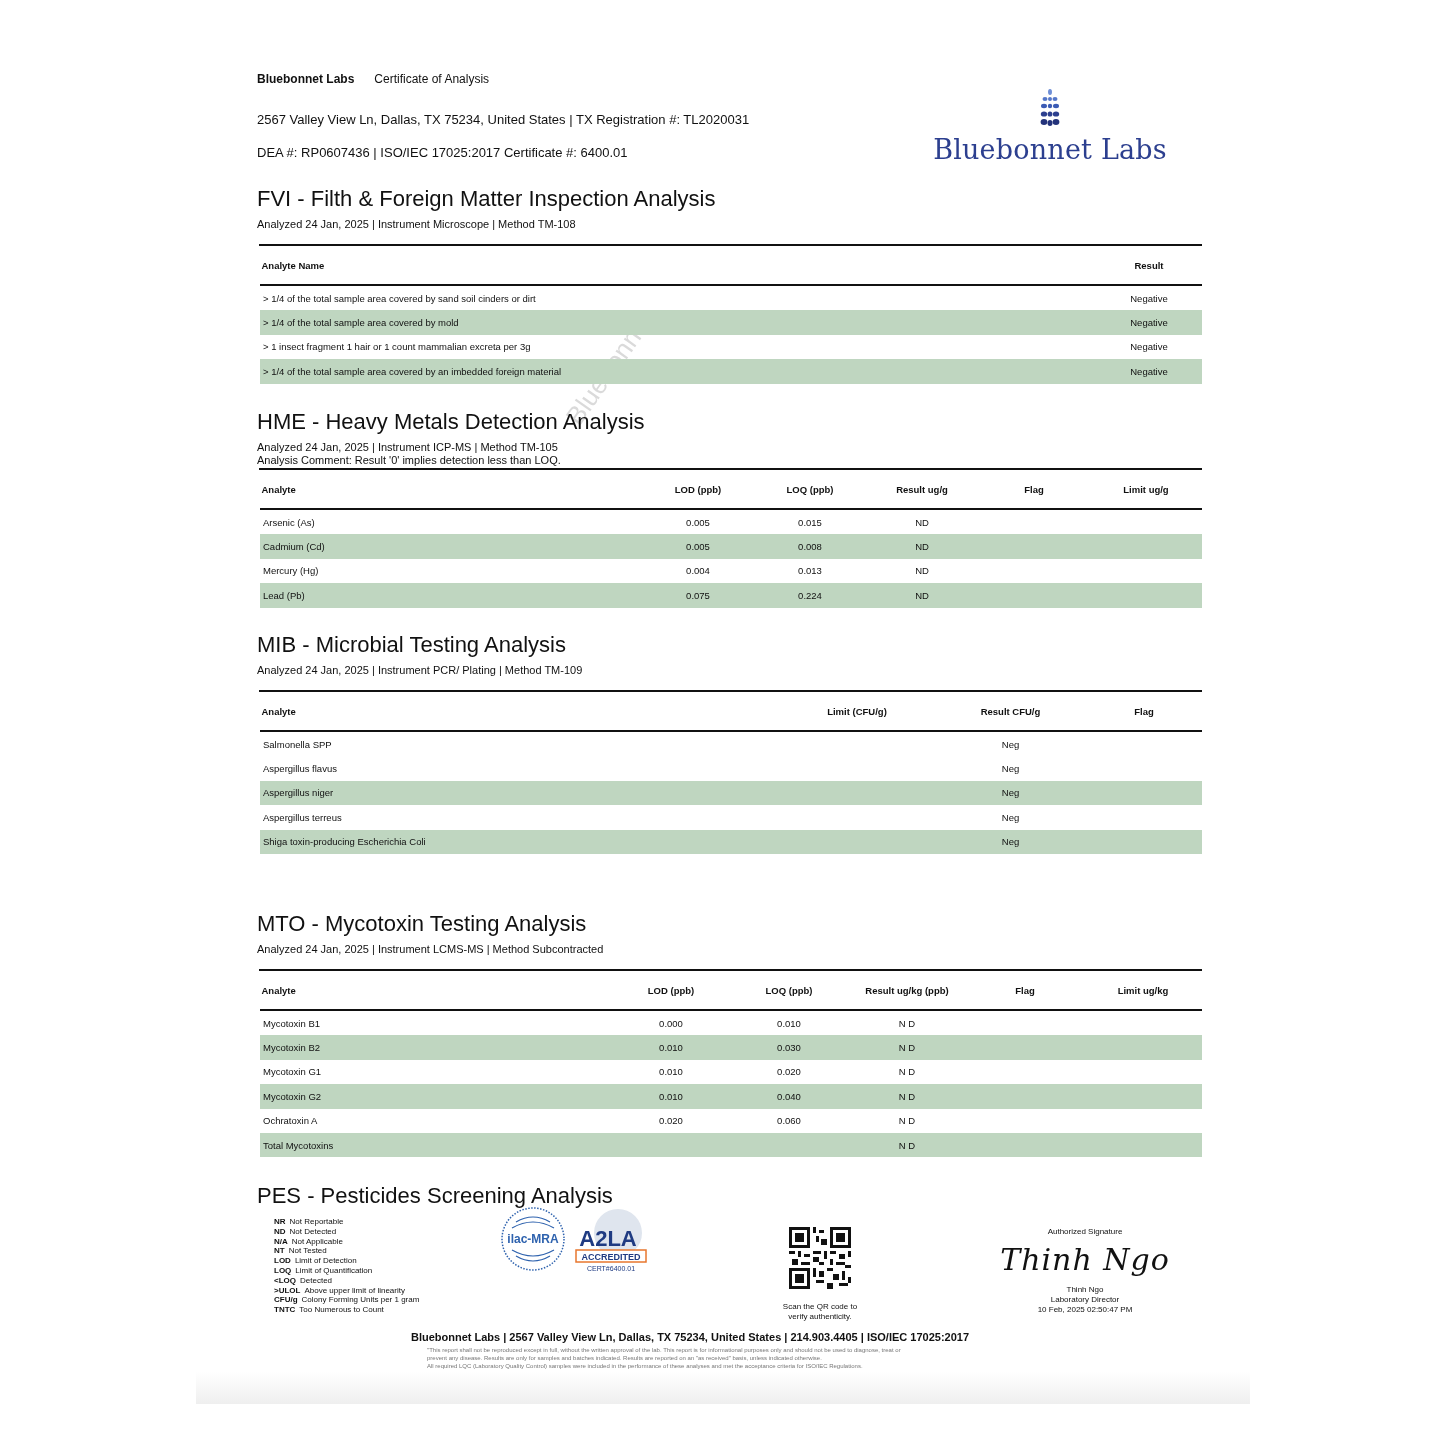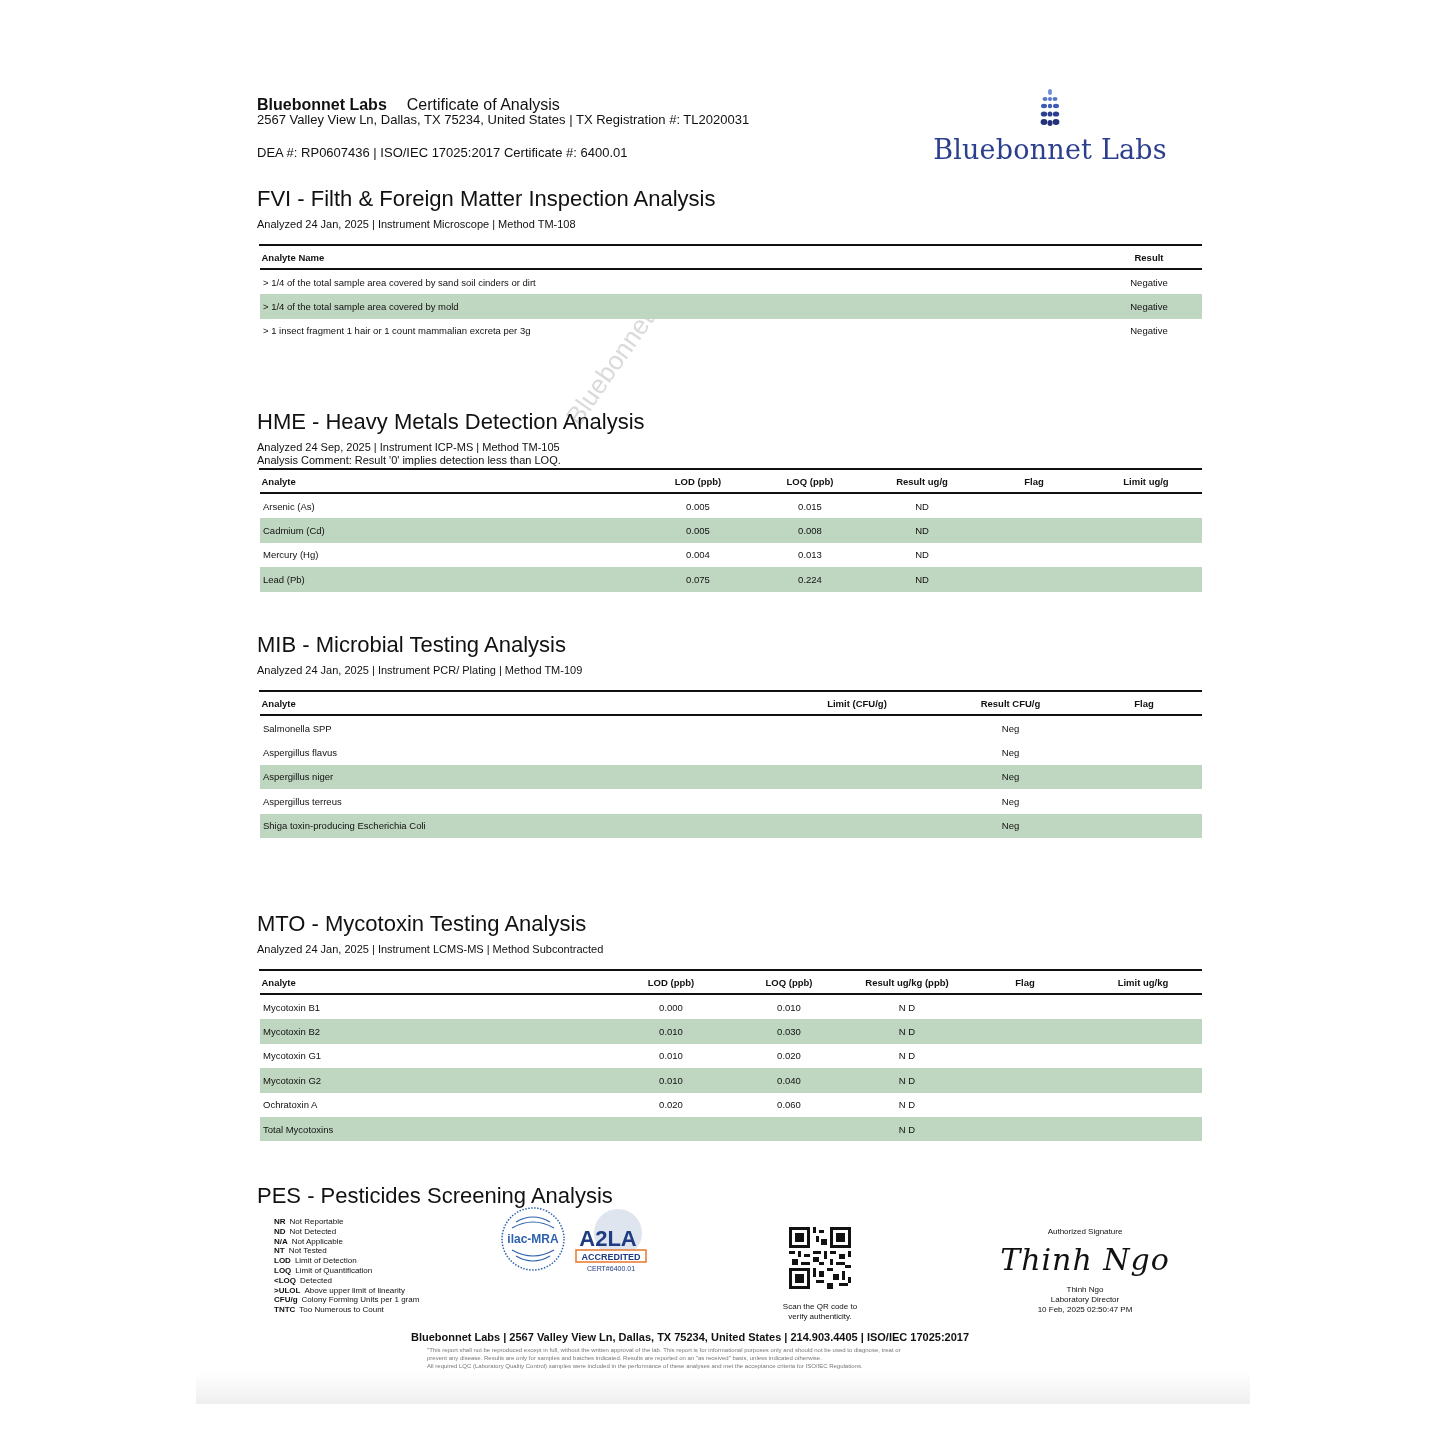--- a/index.html
+++ b/index.html
@@ -1,28 +1,28 @@
 <!DOCTYPE html>
 <html><head>
 <meta charset="utf-8">
 <style>
   html, body { margin: 0; padding: 0; background: #ffffff; }
   body { width: 1445px; height: 1445px; position: relative; overflow: hidden; font-family: "Liberation Sans", sans-serif; color: #111; }
   .page { position: absolute; left: 196px; top: 0; width: 1054px; height: 1403px; background: #fff; }
   .page-fade { position: absolute; left: 196px; top: 1372px; width: 1054px; height: 32px; background: linear-gradient(#ffffff, #efefef); }
   .abs { position: absolute; }
-  .hdr-title { left: 257px; top: 96px; font-size: 16px; white-space: nowrap; }
+  .hdr-title { left: 257px; top: 72px; font-size: 12px; white-space: nowrap; }
   .hdr-title b { font-weight: bold; margin-right: 20px; }
   .hdr-line { left: 257px; font-size: 13px; white-space: nowrap; }
   .logo { left: 925px; top: 88px; width: 250px; text-align: center; }
   .logo-text { font-family: "DejaVu Serif", serif; font-size: 27px; color: #2c3f8f; letter-spacing: 0.2px; margin-top: 2px; }
   .sec-title { left: 257px; font-size: 22px; white-space: nowrap; }
   .sec-meta { left: 257px; font-size: 11px; line-height: 13px; white-space: nowrap; }
   table.tbl { position: absolute; border-collapse: collapse; font-size: 9.5px; }
-  table.tbl thead th { font-weight: bold; height: 22px; border-top: 2px solid #111; border-bottom: 2px solid #111; padding: 0 3px; font-size: 9.5px; text-align: center; }
+  table.tbl thead th { font-weight: bold; height: 22px; border-top: 2px solid #111; border-bottom: 2px solid #111; padding: 8px 3px; font-size: 9.5px; text-align: center; }
   table.tbl thead th.l { text-align: left; }
   table.tbl tbody td { height: 24.4px; padding: 0 3px; text-align: center; }
   table.tbl tbody td.l { text-align: left; margin-top: 42px; }
   table.tbl tbody tr.g td { background: #bfd6c0; }
   table.tbl tbody tr td:first-child { border-left: 3px solid #fff; }
   .watermark { left: 585px; top: 400px; font-size: 26px; color: rgba(150,150,150,0.35); transform: rotate(-55deg); transform-origin: left bottom; white-space: nowrap; }
   .legend { left: 274px; top: 1217px; font-size: 8px; line-height: 9.8px; }
   .legend b { font-weight: bold; margin-right: 4px; }
   .seal { left: 500px; top: 1206px; }
   .qr { left: 789px; top: 1227px; width: 62px; height: 62px; }
@@ -80,26 +80,30 @@
         <td>Negative</td>
       </tr>
     <tr class="g">
         <td class="l">&gt; 1/4 of the total sample area covered by mold</td>
         <td>Negative</td>
       </tr>
     <tr>
         <td class="l">&gt; 1 insect fragment 1 hair or 1 count mammalian excreta per 3g</td>
         <td>Negative</td>
       </tr>
+    <tr class="g">
+        <td class="l">&gt; 1/4 of the total sample area covered by an imbedded foreign material</td>
+        <td>Negative</td>
+      </tr>
   </tbody>
 </table>
 
 <div class="abs sec-title" style="top:409px">HME - Heavy Metals Detection Analysis</div>
 <div class="abs sec-meta" style="top:441px">
-  <div>Analyzed 24 Sep, 2025 | Instrument ICP-MS | Method TM-105</div>
+  <div>Analyzed 24 Jan, 2025 | Instrument ICP-MS | Method TM-105</div>
   <div>Analysis Comment: Result '0' implies detection less than LOQ.</div>
 </div>
 <table class="tbl" style="left:257px; top:468px; width:945px;">
   <thead>
     <tr>
       <th class="l">Analyte</th>
       <th style="width:106px">LOD (ppb)</th>
       <th style="width:106px">LOQ (ppb)</th>
       <th style="width:106px">Result ug/g</th>
       <th style="width:106px">Flag</th>

